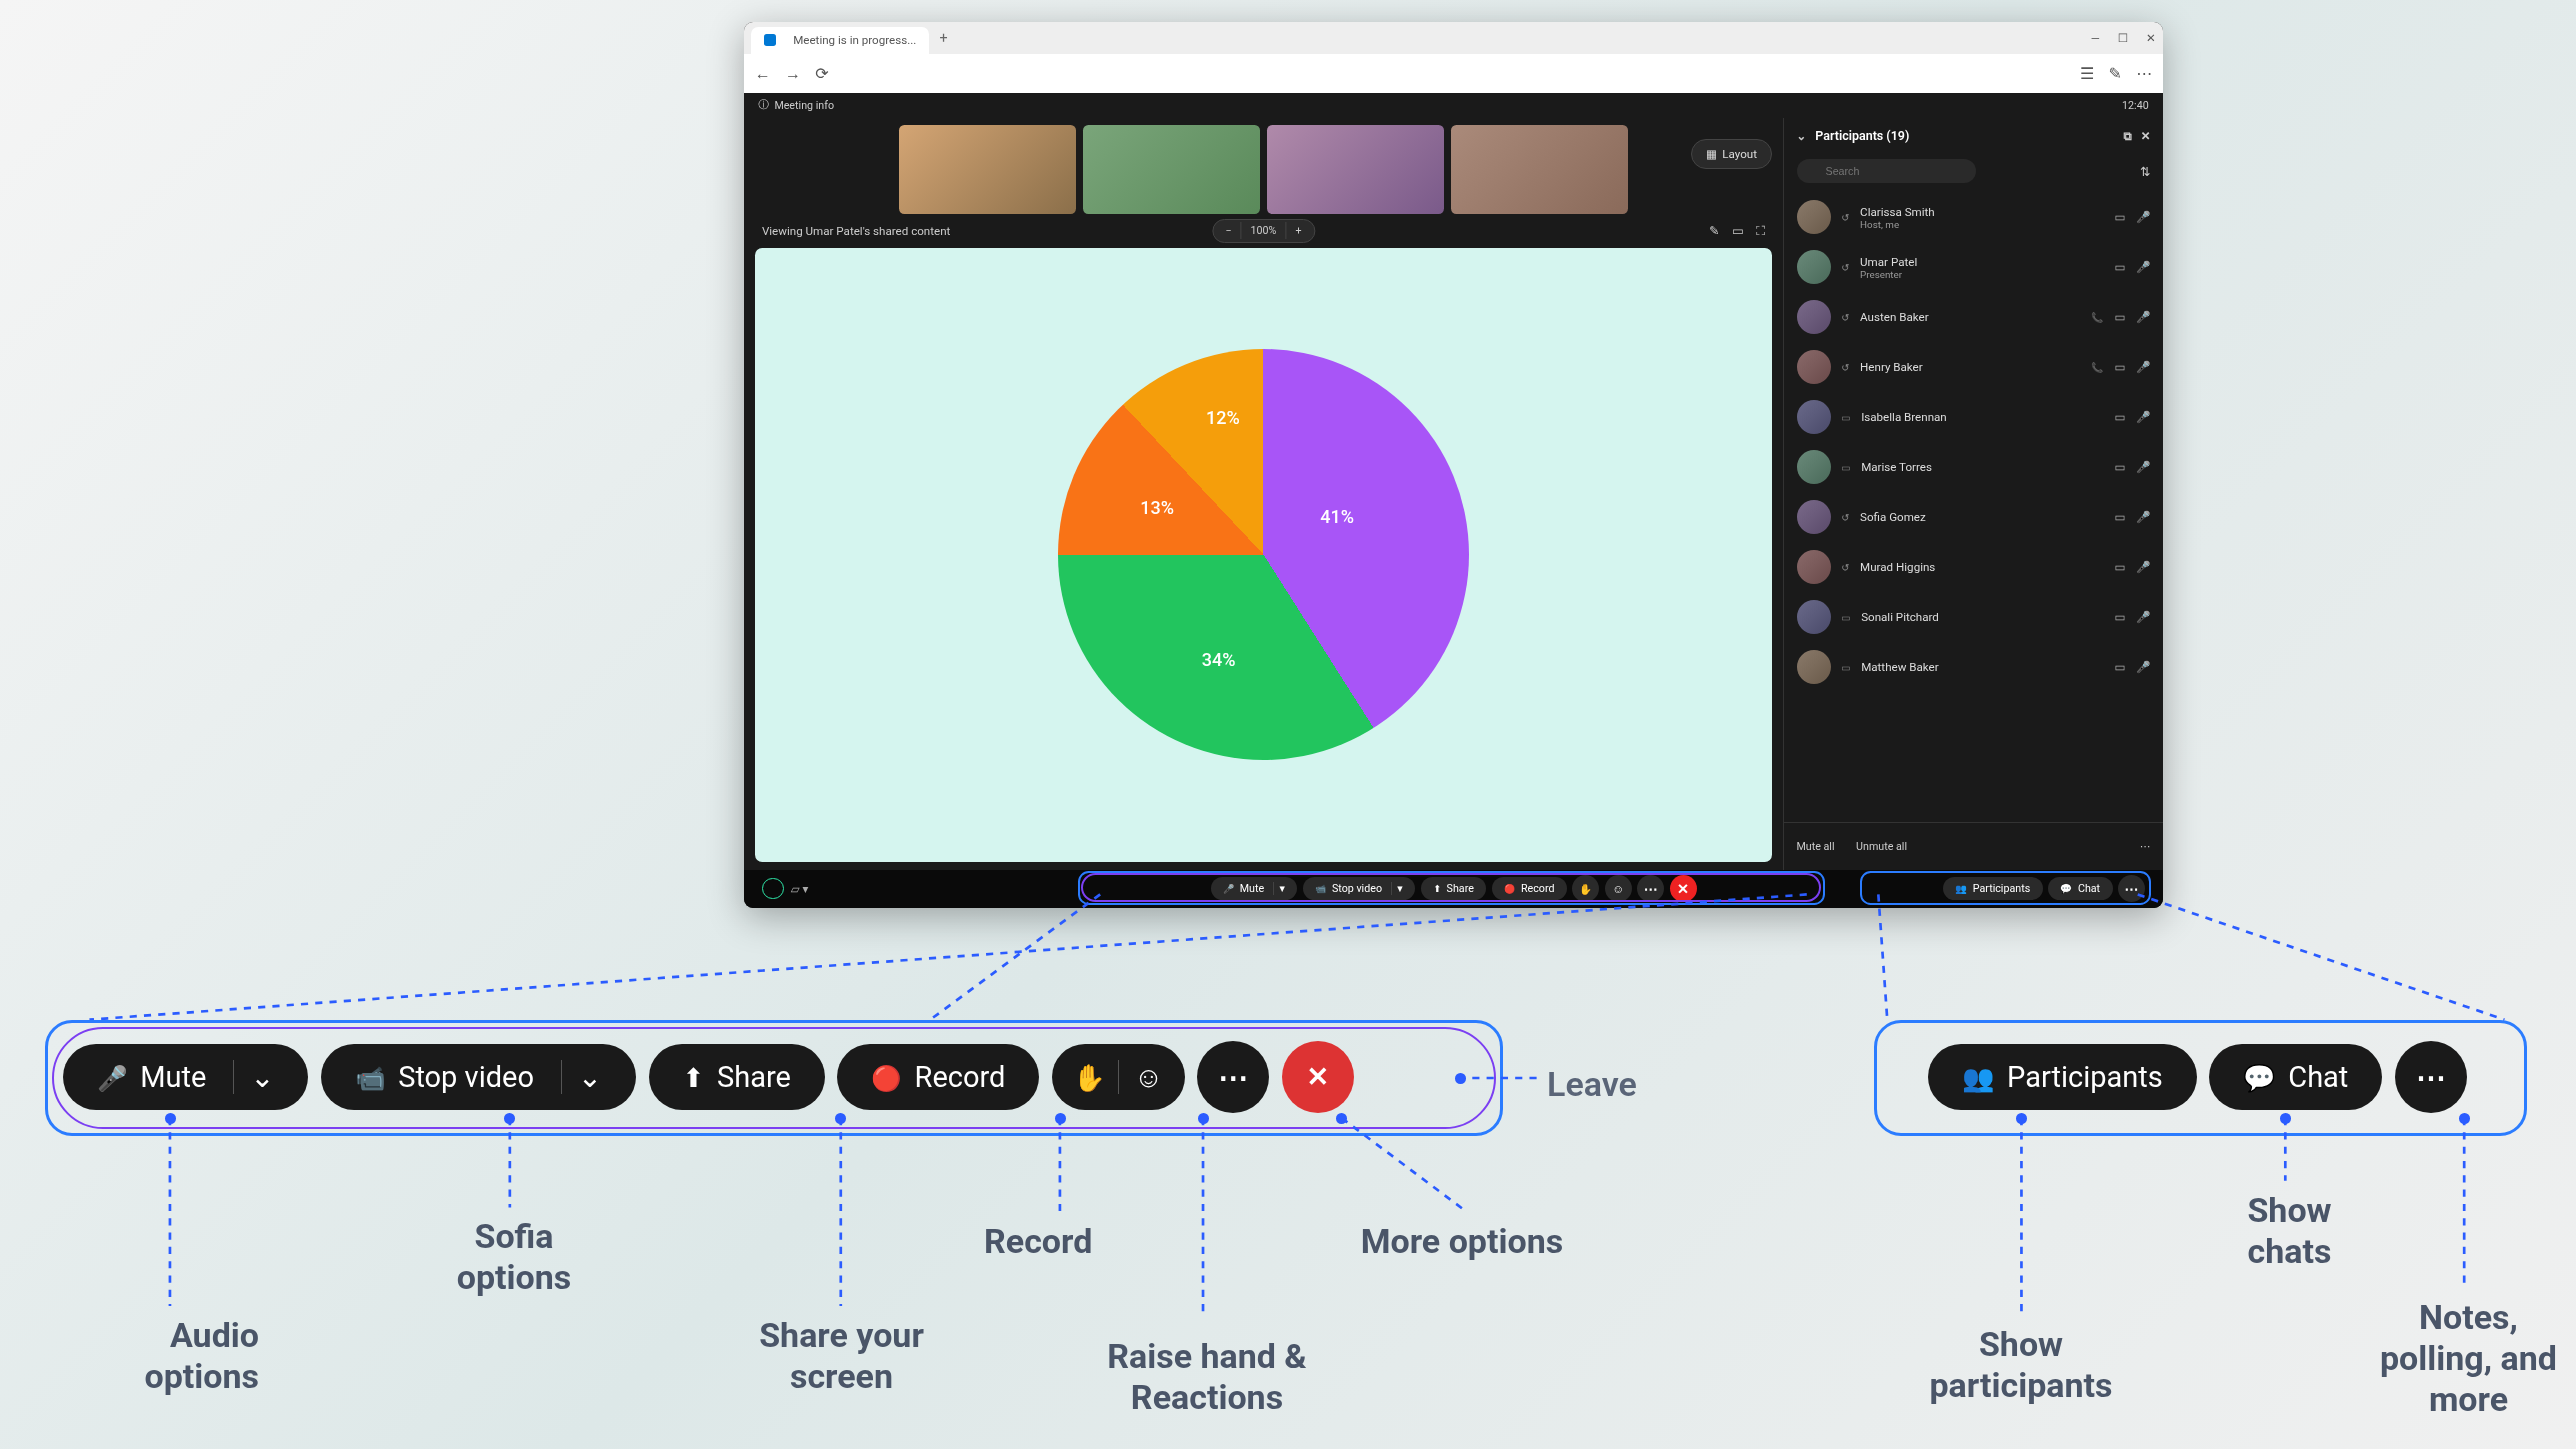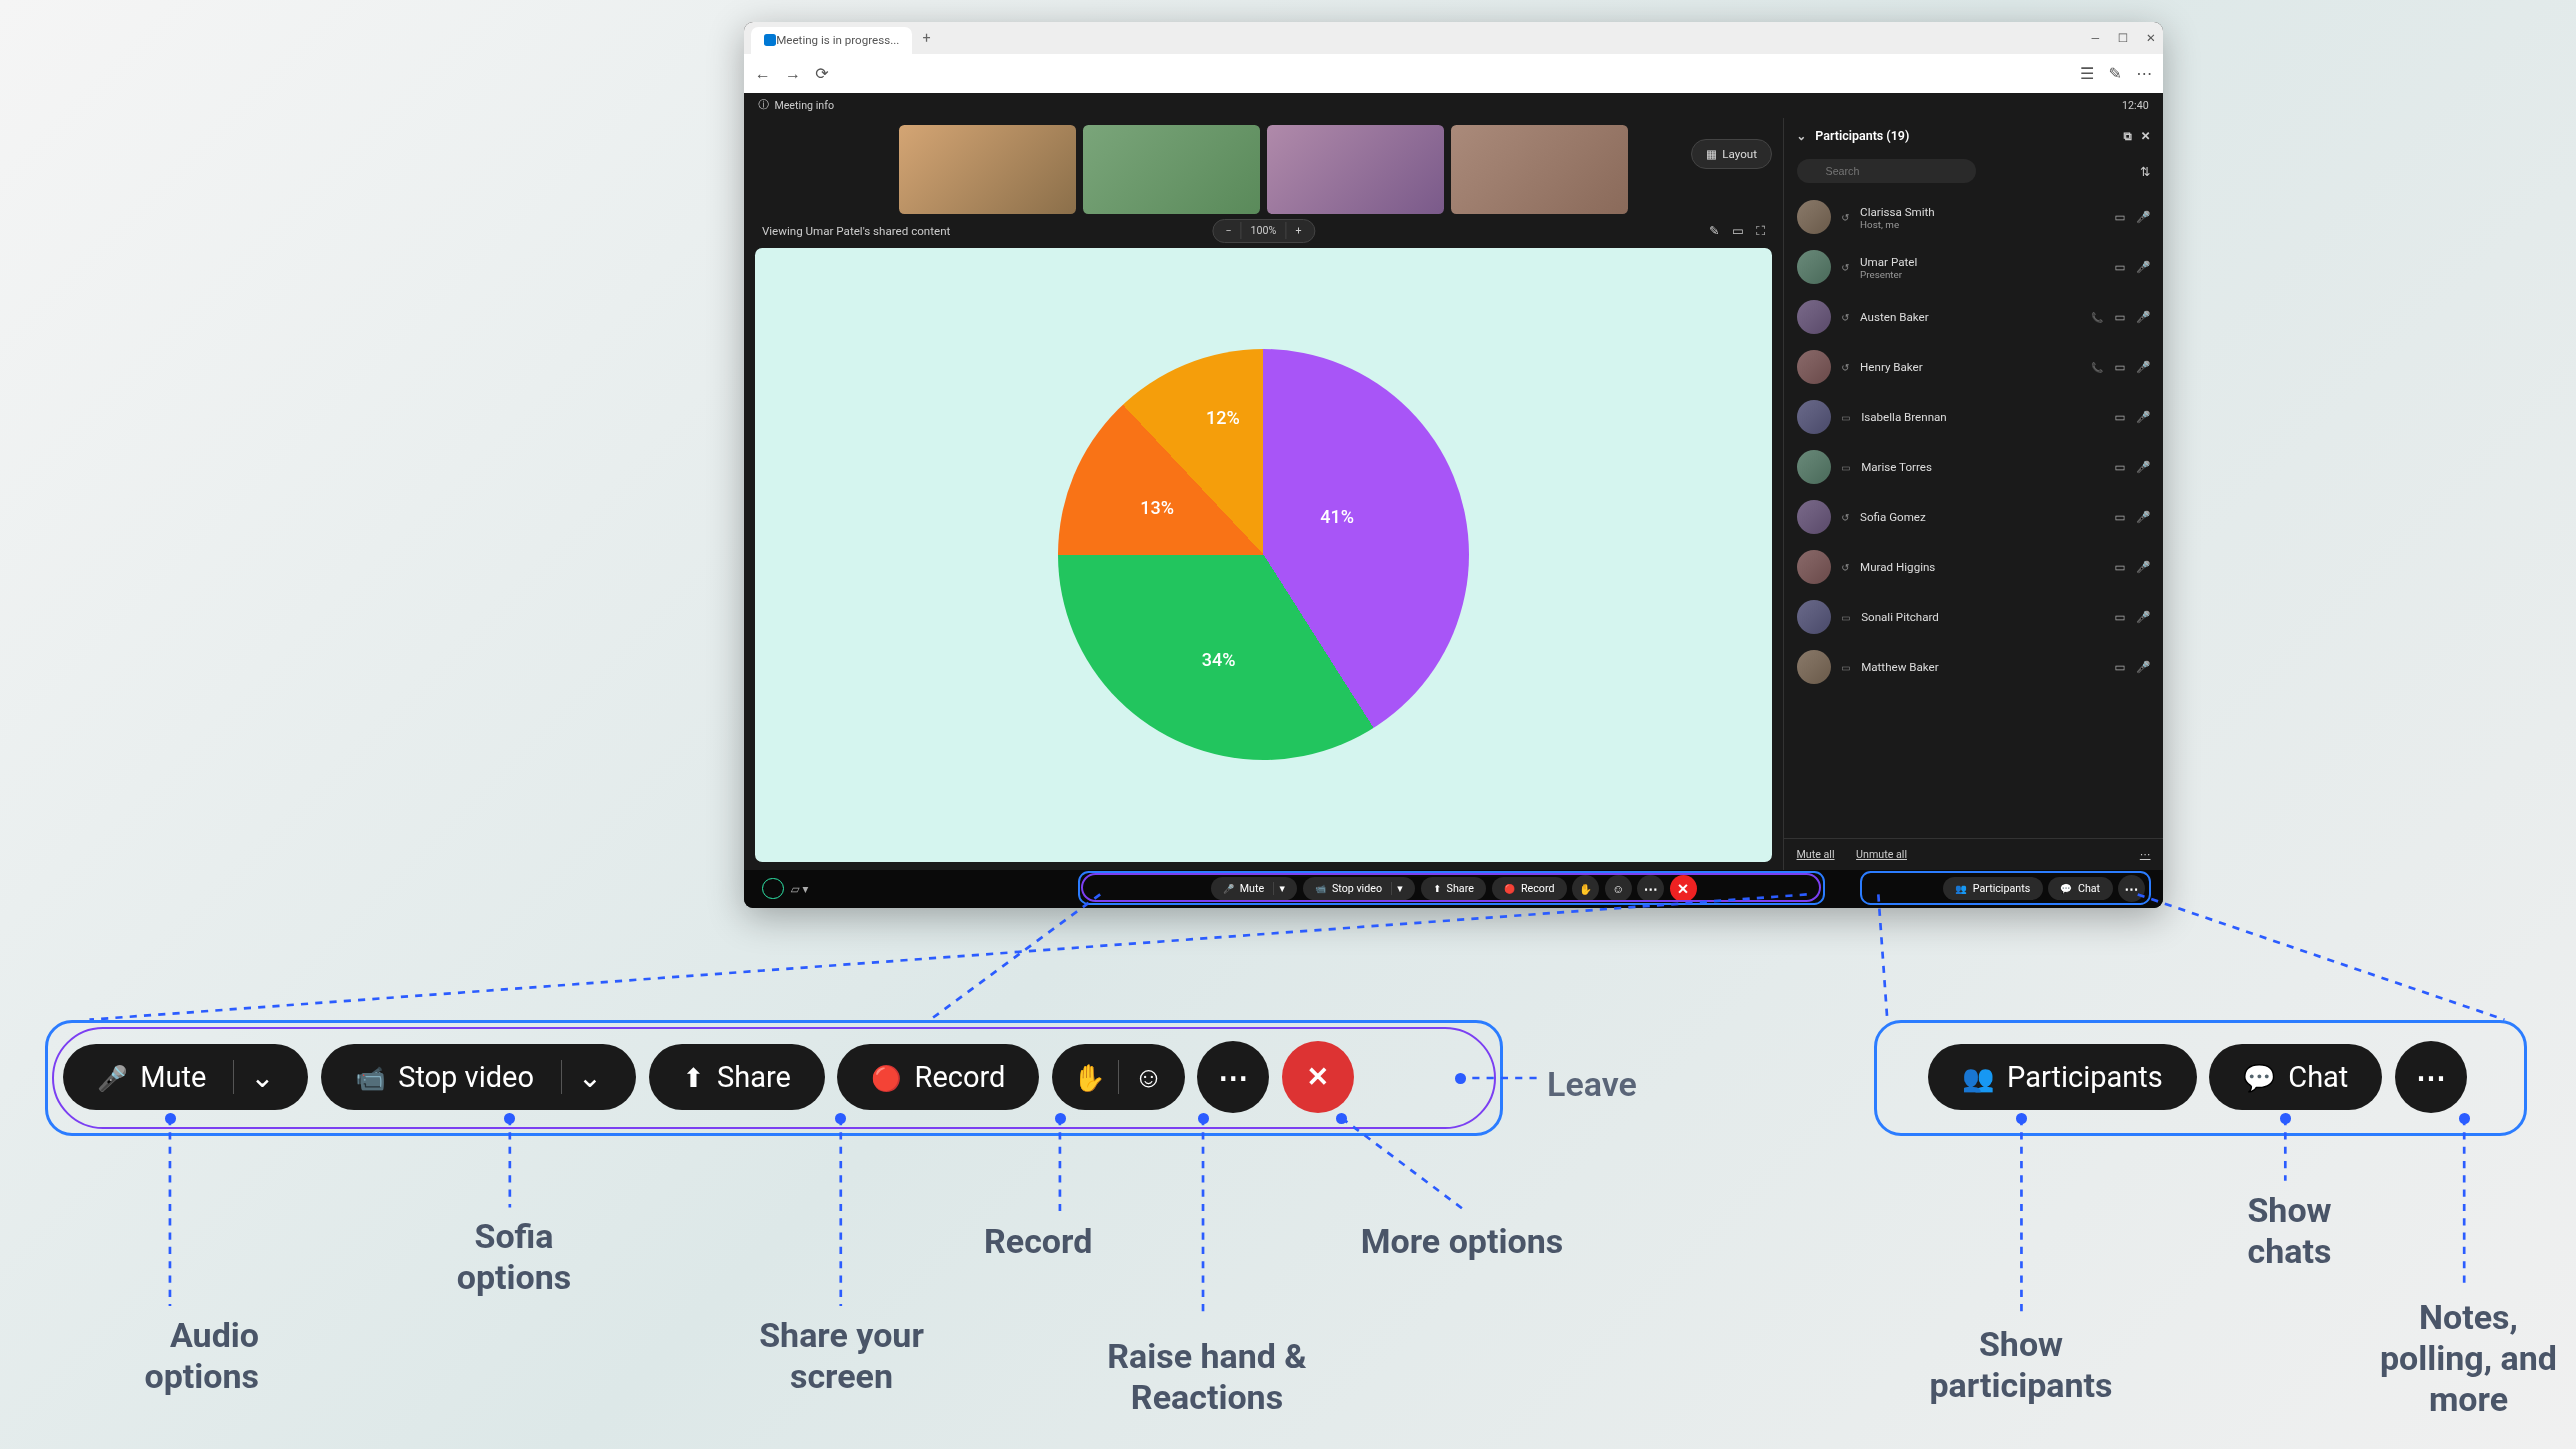--- a/index.html
+++ b/index.html
@@ -32,21 +32,21 @@
   .tab {
     background: #fff;
     height: 27px;
     margin-top: 5.4px;
     border-radius: 7.2px 7.2px 0 0;
     display: flex;
     align-items: center;
     padding: 0 12.5px;
     font-size: 11.6px;
     color: #555;
-    gap: 0;
+    gap: 17px;
   }
   .tab-icon { width: 12.5px; height: 12.5px; background: #0078d4; border-radius: 2.7px; }
   .plus-tab { margin-left: 10.7px; font-size: 14.3px; color: #666; cursor: pointer; }
   .win-controls { margin-left: auto; display: flex; gap: 18px; color: #555; }
   .win-controls span { cursor: pointer; font-size: 11.6px; }
   .toolbar-row {
     height: 39px;
     background: #fff;
     display: flex;
     align-items: center;
@@ -228,29 +228,28 @@
   .avatar.a5 { background: linear-gradient(135deg, #6a6a8a, #4a4a6a); }
   .linked { font-size: 9.8px; color: #888; }
   .pname { flex: 1; }
   .pname .sub { font-size: 9.8px; color: #999; }
   .pricons { display: flex; gap: 10.7px; align-items: center; font-size: 11.6px; }
   .mic-on { color: #2ee6a8; }
   .mic-off { color: #e64545; }
   .cam-icon { color: #aaa; }
   .phone-icon { color: #aaa; font-size: 9.8px; }
   .panel-footer {
-    height: 32px;
+    height: 48px;
     display: flex;
     align-items: center;
     padding: 0 12.5px;
     gap: 21.5px;
     color: #ccc;
     font-size: 10.7px;
     border-top: 0.9px solid #333;
-    text-decoration: underline;
   }
   .panel-footer .spacer { flex: 1; }
   .bottom-bar {
     height: 38px;
     background: #0a0a0a;
     display: flex;
     align-items: center;
     padding: 0 18px;
     gap: 7.2px;
   }

